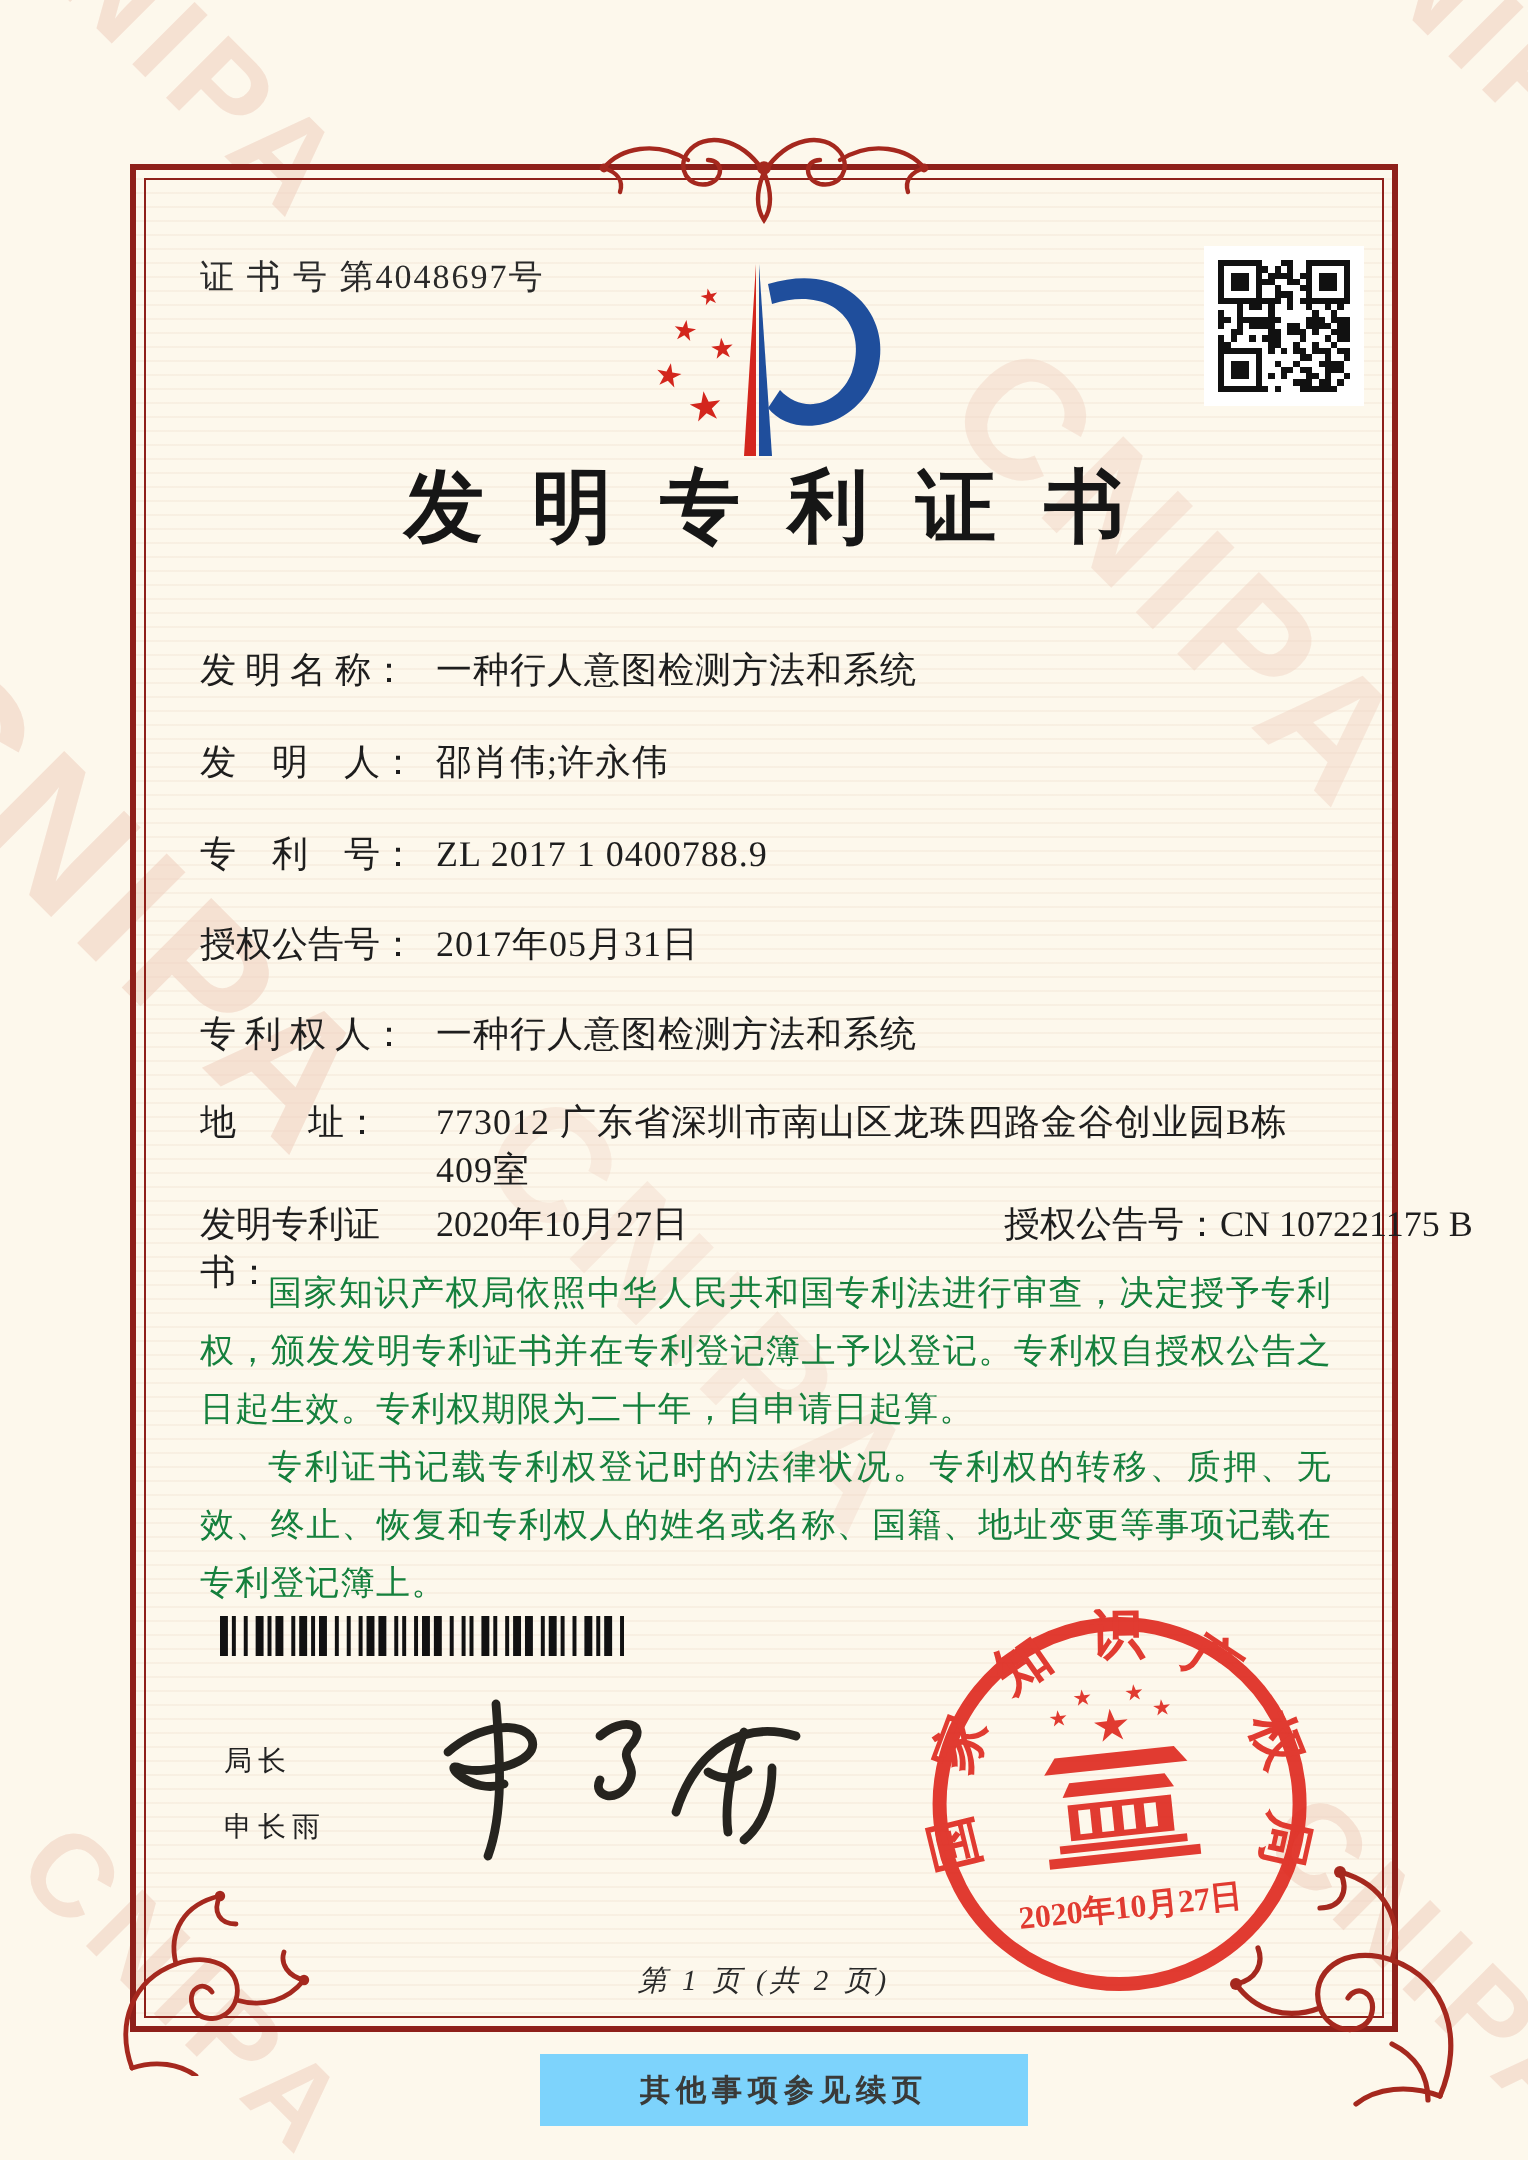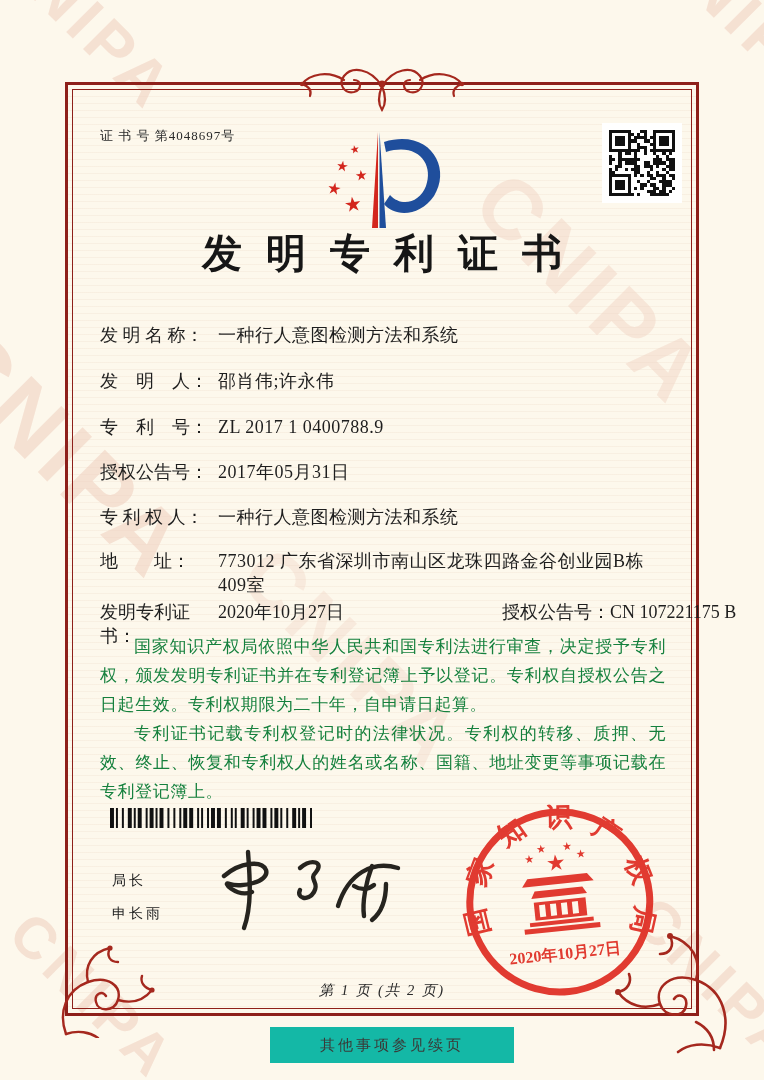--- a/index.html
+++ b/index.html
@@ -22,21 +22,21 @@
   .wm5 { left:215px; top:612px; font-size:80px; opacity:.35; }
   .wm6 { left:-10px; top:962px; font-size:58px; }
   .wm7 { left:612px; top:948px; font-size:60px; }
 
   
   .border-outer { position:absolute; left:65px; top:82px; width:634px; height:934px;
     border:3px solid #8e201a; }
   .border-inner { position:absolute; left:72px; top:89px; width:620px; height:920px;
     border:1px solid #8e201a; }
 
-  .cert-no { position:absolute; left:100px; top:127px; font-size:13px; color:#2a2a2a; letter-spacing:1px;text-align:center; }
+  .cert-no { position:absolute; left:100px; top:127px; font-size:17px; color:#2a2a2a; letter-spacing:1px;text-align:center; }
 
   
   .logo { position:absolute; left:300px; top:126px; width:170px; height:108px; }
   .logo svg { position:absolute; left:0; top:0; }
   .logo .star { position:absolute; color:#d3261d; line-height:1; }
   .logo .s1 { left:50px; top:18px; font-size:11px; transform:rotate(-12deg); }
   .logo .s2 { left:36px; top:34px; font-size:14px; transform:rotate(8deg); }
   .logo .s3 { left:55px; top:43px; font-size:14px; transform:rotate(-6deg); }
   .logo .s4 { left:27px; top:55px; font-size:16px; transform:rotate(10deg); }
   .logo .s5 { left:44px; top:68px; font-size:20px; transform:rotate(-8deg); }
@@ -71,22 +71,22 @@
     font-size:14px; color:#222; letter-spacing:3px; line-height:33px; }
   .sig-svg { position:absolute; left:196px; top:840px; }
 
   
   .seal { position:absolute; left:460px; top:804px; width:200px; height:200px;
     transform:rotate(-6deg); opacity:.95; }
 
   .footer { position:absolute; left:65px; top:981px; width:634px; text-align:center;
     font-size:14.5px; color:#2a2a2a; letter-spacing:2px;font-style:italic; }
 
-  .note { position:absolute; left:270px; top:1027px; width:244px; height:36px; background:#14b8a6;
-    display:flex; align-items:center; justify-content:center; font-size:15px; color:#3a3a38; letter-spacing:3px; }
+  .note { position:absolute; left:270px; top:1027px; width:244px; height:36px; background:#7dd3fc;
+    display:flex; align-items:center; justify-content:center; font-size:15px; color:#3a3a38; letter-spacing:3px;font-weight:bold; }
 
   .flourish { position:absolute; }
   .fl-top { left:282px; top:56px; }
   .fl-bl { left:48px; top:942px; }
   .fl-br { left:592px; top:928px; }
 </style>
 </head>
 <body>
 
 <div class="page">

